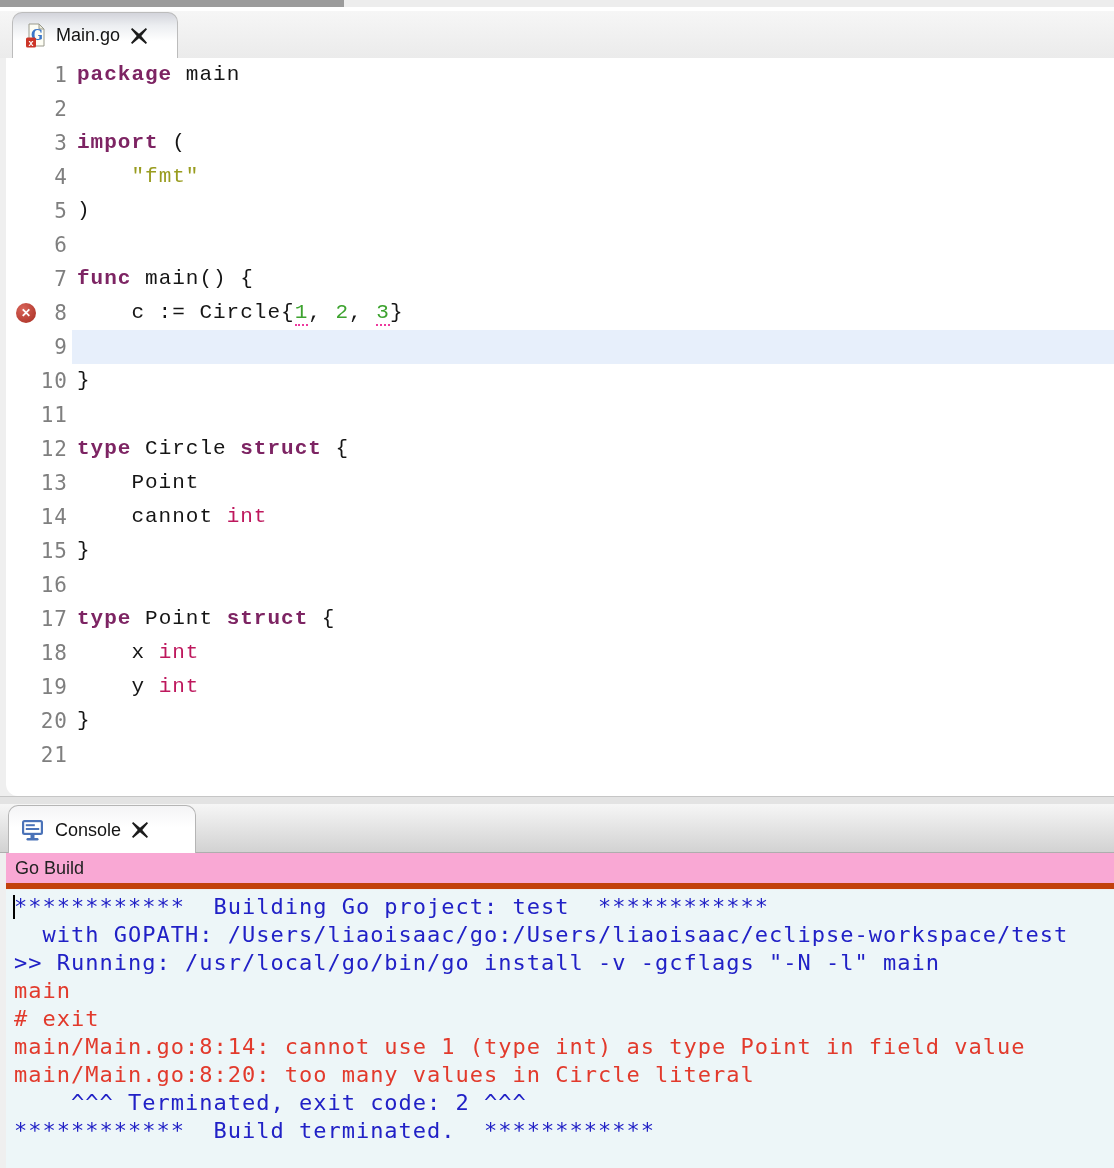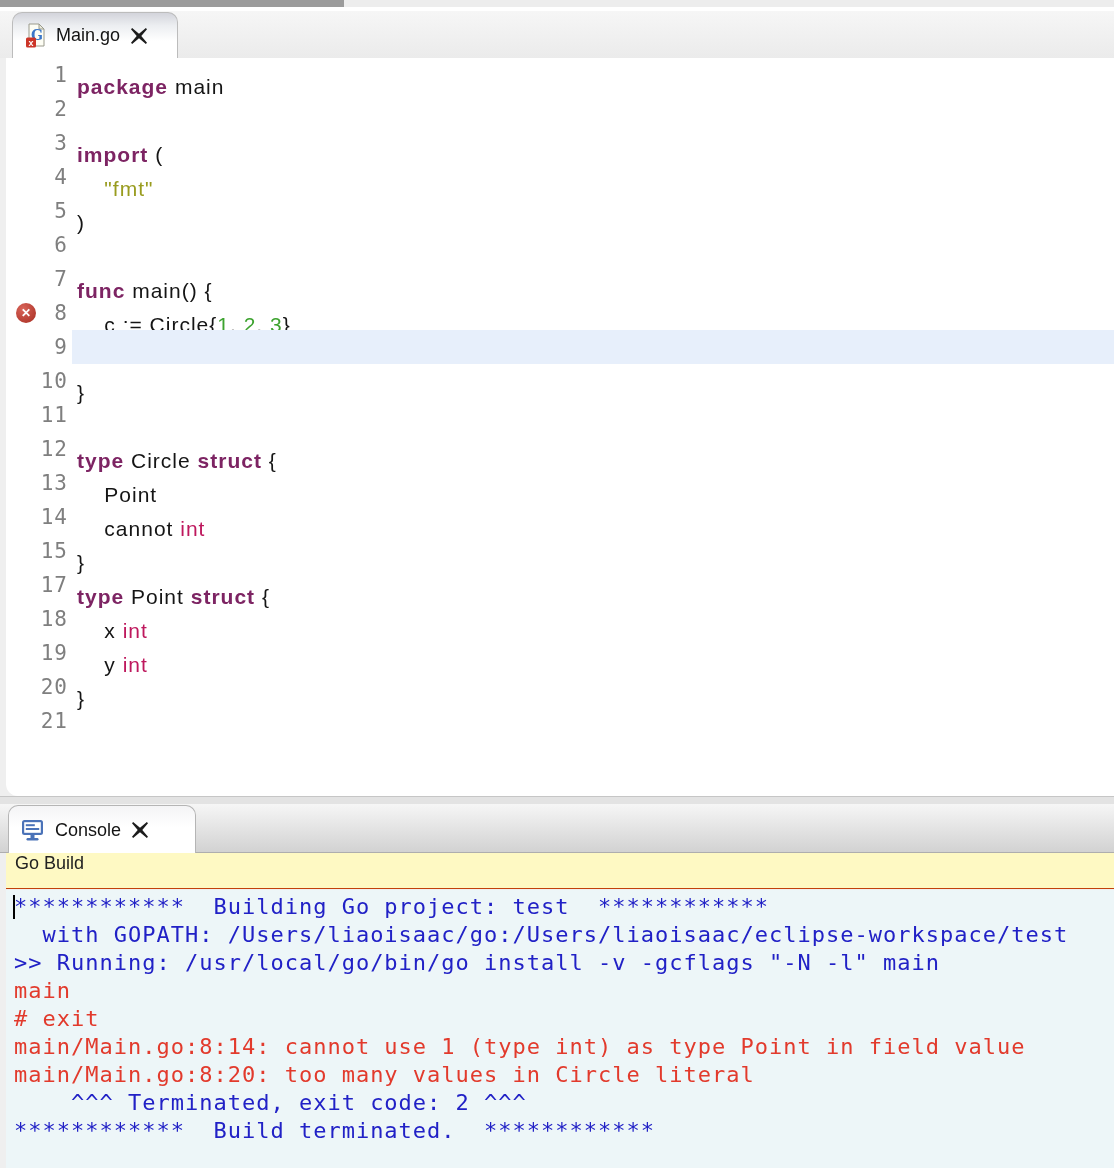--- a/index.html
+++ b/index.html
@@ -21,22 +21,22 @@
   .tab-label{font-size:18px;color:#131313;}
   .close-x{display:flex;align-items:center;margin-left:2px;cursor:pointer;}
 
   .ed-body{position:absolute;left:6px;top:58px;width:1108px;height:738px;background:#ffffff;
            border-radius:0 0 0 12px;overflow:hidden;}
 
   .code-row{position:relative;height:34px;}
   .code-row.hl::before{content:"";position:absolute;left:66px;right:0;top:0;bottom:0;background:#e7effb;}
   .line-num{position:absolute;left:0;top:0;width:62px;height:34px;line-height:34px;text-align:right;
             font-family:"DejaVu Sans Mono",monospace;font-size:21px;letter-spacing:1px;color:#7f7f7f;}
-  .code-text{position:absolute;left:71px;top:12px;height:34px;line-height:34px;white-space:pre;
-             font-family:Liberation Sans, sans-serif;font-size:21px;letter-spacing:1px;color:#151515;}
+  .code-text{position:absolute;left:71px;top:0;height:34px;line-height:34px;white-space:pre;
+             font-family:Liberation Mono, monospace;font-size:21px;letter-spacing:1px;color:#151515;}
   .code-text span{position:relative;}
   .kw{color:#7d2463;font-weight:bold;}
   .pl{color:#151515;}
   .str{color:#999c1f;}
   .num{color:#3da32f;}
   .type{color:#be185d;}
   .errsq{border-bottom:2px dotted #ee3a9e;}
   .bracket{box-shadow:inset 0 0 0 1px #a9a9a9;}
   .err-marker{display:none;position:absolute;left:10px;top:7px;width:20px;height:20px;border-radius:50%;
               background:radial-gradient(circle at 35% 30%,#d96459,#b33a2f 75%);
@@ -49,22 +49,22 @@
   .divider-line{position:absolute;left:0;top:796px;width:1114px;height:1px;background:#c6c6c6;}
   .divider-band{position:absolute;left:0;top:797px;width:1114px;height:7px;background:#e3e3e3;}
 
   
   .con-tabbar{position:absolute;left:0;top:804px;width:1114px;height:49px;box-sizing:border-box;
               background:linear-gradient(180deg,#f6f6f6,#d2d2d2);border-bottom:1px solid #aeaeae;}
   .con-tab{position:absolute;left:8px;top:805px;width:188px;height:49px;box-sizing:border-box;
            border:1px solid #b5b5b5;border-bottom:none;border-radius:10px 10px 0 0;
            background:linear-gradient(180deg,#f4f4f6 0%,#ffffff 45%);
            display:flex;align-items:center;padding:0 10px 0 12px;gap:9px;}
-  .con-subbar{position:absolute;left:6px;top:853px;width:1108px;height:36px;background:#fef9c3;
-              border-bottom:1px solid #c2410c;box-sizing:border-box;display:flex;align-items:flex-start;}
+  .con-subbar{position:absolute;left:6px;top:853px;width:1108px;height:36px;background:#f9a8d4;
+              border-bottom:6px solid #c2410c;box-sizing:border-box;display:flex;align-items:center;}
   .con-subtitle{font-size:18px;color:#222222;padding-left:9px;}
   .con-area{position:absolute;left:6px;top:890px;width:1108px;height:278px;background:#edf6f8;
             padding-top:3px;box-sizing:border-box;}
   .con-line{height:28px;line-height:28px;white-space:pre;padding-left:8px;
             font-family:"DejaVu Sans Mono",monospace;font-size:22px;letter-spacing:1px;}
   .con-line.blue{color:#2121c6;}
   .con-line.red{color:#e23a2c;}
   .caret{position:absolute;left:7px;top:5px;width:2px;height:24px;background:#000000;}
 </style>
 </head>
@@ -163,20 +163,25 @@
   </div>
       <div class="code-row">
 
     <span class="line-num">14</span>
     <span class="code-text"><span class="pl">    cannot </span><span class="type">int</span></span>
   </div>
       <div class="code-row">
 
     <span class="line-num">15</span>
     <span class="code-text"><span class="pl">}</span></span>
+  </div>
+      <div class="code-row">
+
+    <span class="line-num">16</span>
+    <span class="code-text"></span>
   </div>
       <div class="code-row">
 
     <span class="line-num">17</span>
     <span class="code-text"><span class="kw">type</span><span class="pl"> Point </span><span class="kw">struct</span><span class="pl"> {</span></span>
   </div>
       <div class="code-row">
 
     <span class="line-num">18</span>
     <span class="code-text"><span class="pl">    x </span><span class="type">int</span></span>

